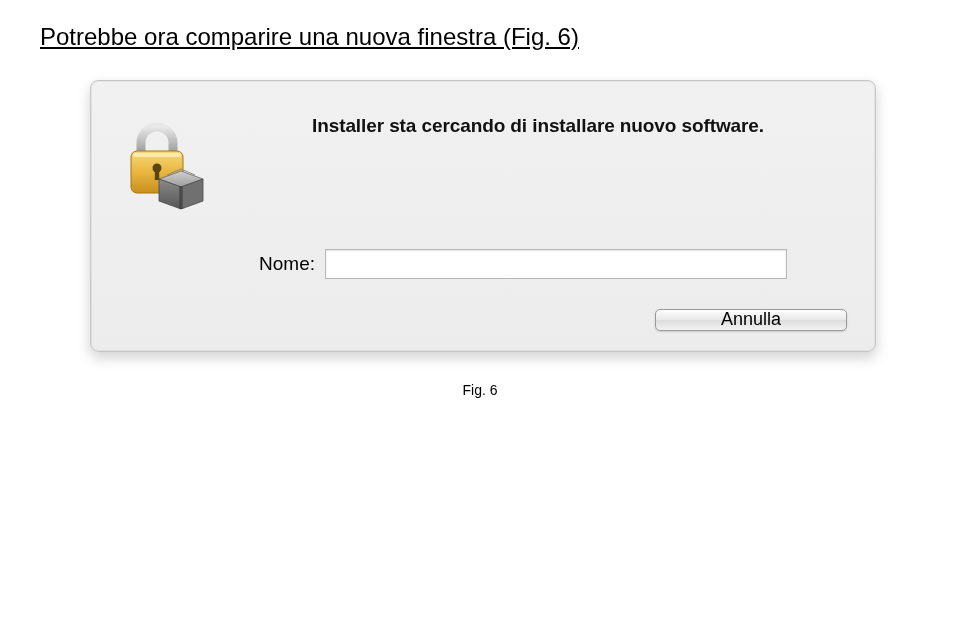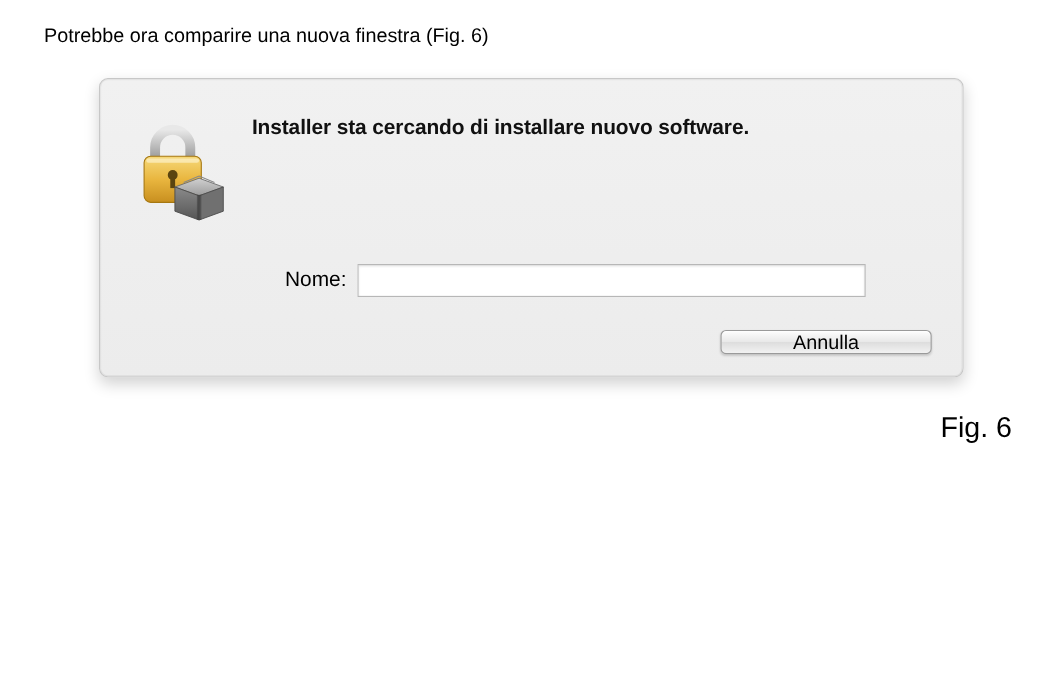--- a/index.html
+++ b/index.html
@@ -6,24 +6,25 @@
     body {
       width: 960px;
       height: 619px;
       background: #ffffff;
       font-family: "Lucida Grande", "Helvetica Neue", Arial, sans-serif;
       color: #000000;
       padding: 20px 40px 0 40px;
       position: relative;
     }
     .doc-text {
-      font-size: 18px;
+      font-size: 24px;
       line-height: 1.4;
       font-family: "Helvetica Neue", Arial, sans-serif;
       color: #000;
+      text-decoration: underline;
     }
     .dialog-wrap {
       margin-top: 26px;
       padding-left: 50px;
     }
     .dialog {
       width: 786px;
       background: linear-gradient(#f1f1f1, #ececec);
       border: 1px solid #c7c7c7;
       border-radius: 8px;
@@ -40,20 +41,21 @@
       width: 86px;
       height: 100px;
       flex-shrink: 0;
       position: relative;
       margin-left: 2px;
       margin-top: 4px;
     }
     .dialog-message {
       flex: 1;
       padding-top: 4px;
+      text-align: center;
     }
     .dialog-message p {
       font-size: 19px;
       font-weight: 700;
       line-height: 1.35;
       color: #111;
       letter-spacing: -0.1px;
     }
     .form-area {
       margin-top: 36px;
@@ -104,22 +106,22 @@
       cursor: default;
       font-family: inherit;
       display: inline-flex;
       align-items: center;
       justify-content: center;
     }
     .mac-button:last-child {
       min-width: 192px;
     }
     .fig-caption {
-      text-align: right;
-      font-size: 26px;
+      text-align: center;
+      font-size: 14px;
       margin-top: 30px;
       font-family: "Helvetica Neue", Arial, sans-serif;
     }
   </style>
 </head>
 <body>
 
 <div class="doc-text">
   <p>Potrebbe ora comparire una nuova finestra (Fig. 6)</p>
 </div>

